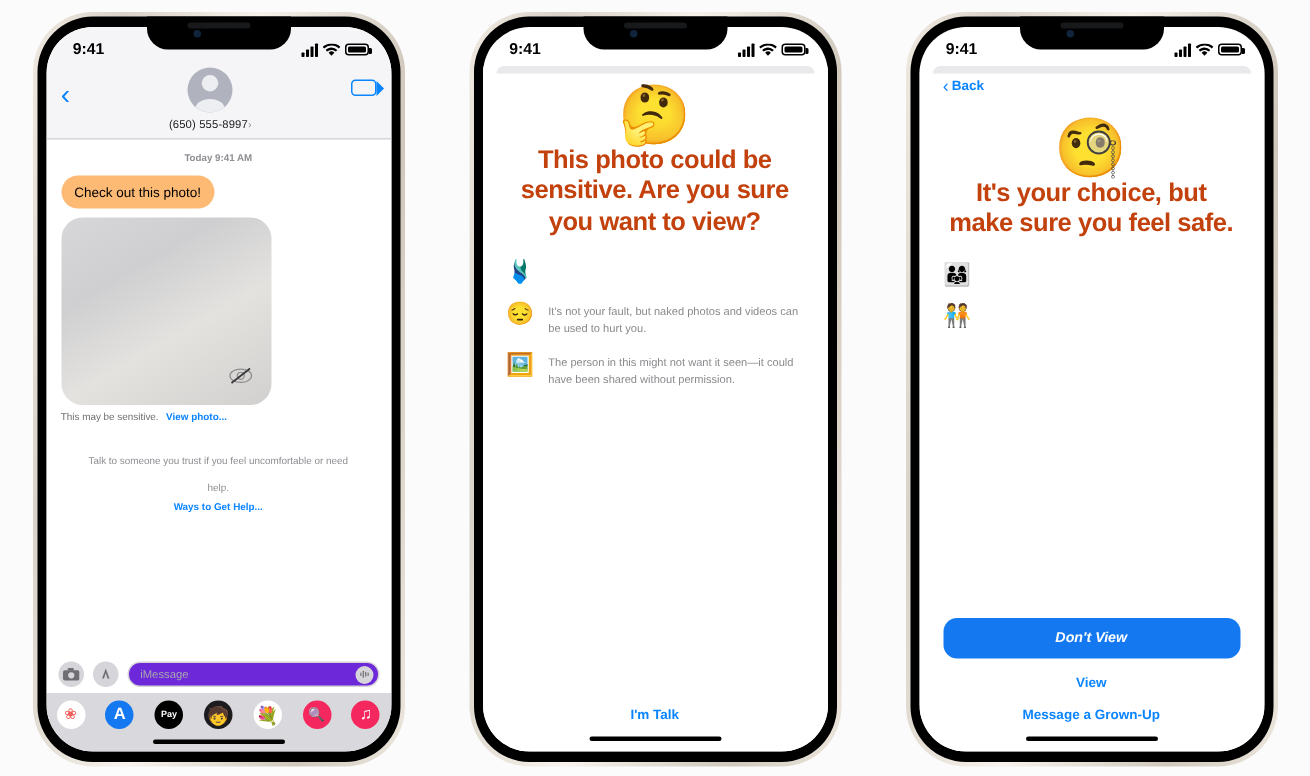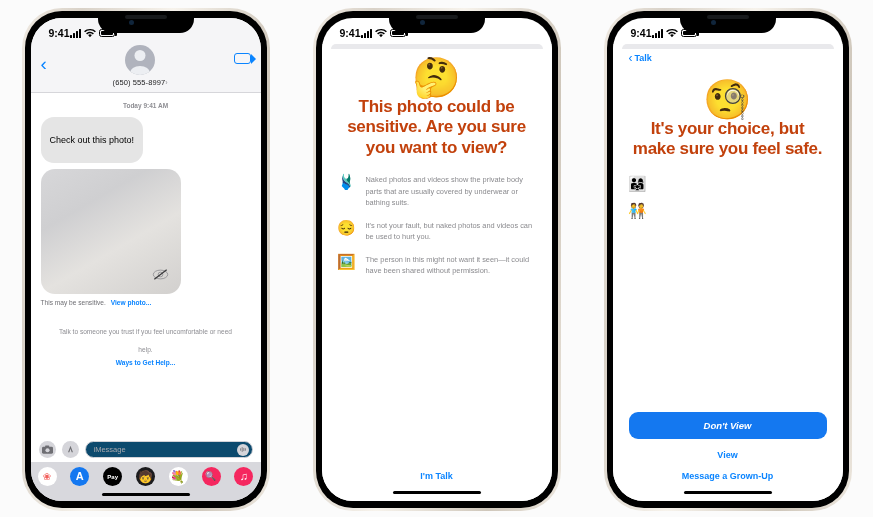--- a/index.html
+++ b/index.html
@@ -67,21 +67,21 @@
     width: 5px; height: 5px;
     border-radius: 50%;
     background: #10253b;
   }
 
   
   .statusbar {
     height: 26px;
     display: flex;
     align-items: center;
-    justify-content: flex-start;
+    justify-content: space-between;
     padding: 4px 15px 0 18px;
     font-size: 10.5px;
     font-weight: bold;
     color: #000;
     flex: 0 0 auto;
     position: relative;
     z-index: 20;
   }
   .statusbar.on-gray { background: #f5f5f7; }
   .status-right { display: flex; align-items: center; gap: 3px; }
@@ -132,22 +132,22 @@
   .video-icon::after {
     content:""; position:absolute; right:-6px; top:0px;
     border-top:5px solid transparent; border-bottom:5px solid transparent;
     border-left:5px solid #0a84ff;
   }
 
   
   .convo { flex: 1 1 auto; background:#fff; padding: 6px 10px 0 10px; overflow:hidden; }
   .timestamp { text-align:center; font-size:6.5px; color:#8e8e93; margin: 3px 0 8px; font-weight:600;}
   .bubble {
-    display:inline-block; background:#e5e5e5; color:#000;
-    font-size:9px; padding:18px 9px; border-radius:13px;
+    display:inline-block; background:#fdba74; color:#000;
+    font-size:9px; padding:6px 9px; border-radius:13px;
     position: relative; max-width: 80%;
   }
   .bubble::after{
     content:""; position:absolute; left:-4px; bottom:0;
     width:10px; height:12px; background:#e9e9eb;
     border-bottom-right-radius:12px; z-index:-1;
   }
   .photo-blur {
     margin-top: 6px;
     width: 140px; height: 125px;
@@ -175,21 +175,21 @@
     flex:0 0 auto; padding: 5px 8px 4px; background:#fff;
     display:flex; align-items:center; gap:6px;
   }
   .circ-btn {
     width:17px;height:17px;border-radius:50%;background:#d5d5da;
     display:flex;align-items:center;justify-content:center;flex:0 0 auto;
   }
   .input-pill {
     flex:1 1 auto; height:17px; border:1px solid #d3d3d8; border-radius:10px;
     display:flex;align-items:center;justify-content:space-between;
-    padding:0 3px 0 8px; font-size:7.5px; color:#a9a9ae; background:#0c4a6e;
+    padding:0 3px 0 8px; font-size:7.5px; color:#a9a9ae; background:#6d28d9;
   }
   .mic {
     width:12px;height:12px;border-radius:50%;background:#d5d5da;
     display:flex;align-items:center;justify-content:center;
   }
   .app-drawer {
     flex:0 0 auto; background:#d8d8dd; padding:5px 7px 4px;
     display:flex; align-items:center; justify-content:space-between;
   }
   .app-ic {
@@ -373,21 +373,20 @@
           </span>
         </div>
 
         <div class="sheet">
           <span class="top-sheet-lip"></span>
           <div class="hero-emoji">🤔</div>
           <h1>This photo could be sensitive. Are you sure you want to view?</h1>
           <div class="bullets">
             <div class="bullet">
               <span class="bi">🩱</span>
-              <span class="bt">Naked photos and videos show the private body parts that are usually covered by underwear or bathing suits.</span>
             </div>
             <div class="bullet">
               <span class="bi">😔</span>
               <span class="bt">It's not your fault, but naked photos and videos can be used to hurt you.</span>
             </div>
             <div class="bullet">
               <span class="bi">🖼️</span>
               <span class="bt">The person in this might not want it seen—it could have been shared without permission.</span>
             </div>
           </div>
@@ -430,21 +429,21 @@
                 <i></i>
               </span>
           </span>
         </div>
 
         <div class="sheet">
           <span class="top-sheet-lip"></span>
           <div class="sheet-nav">
             <span class="back-link">
               <span class="ch">‹</span>
-              <span>Talk</span>
+              <span>Back</span>
             </span>
           </div>
           <div class="hero-emoji">🧐</div>
           <h1>It's your choice, but make sure you feel safe.</h1>
           <div class="bullets">
             <div class="bullet">
               <span class="bi">👨‍👩‍👧</span>
             </div>
             <div class="bullet">
               <span class="bi">🧑‍🤝‍🧑</span>

